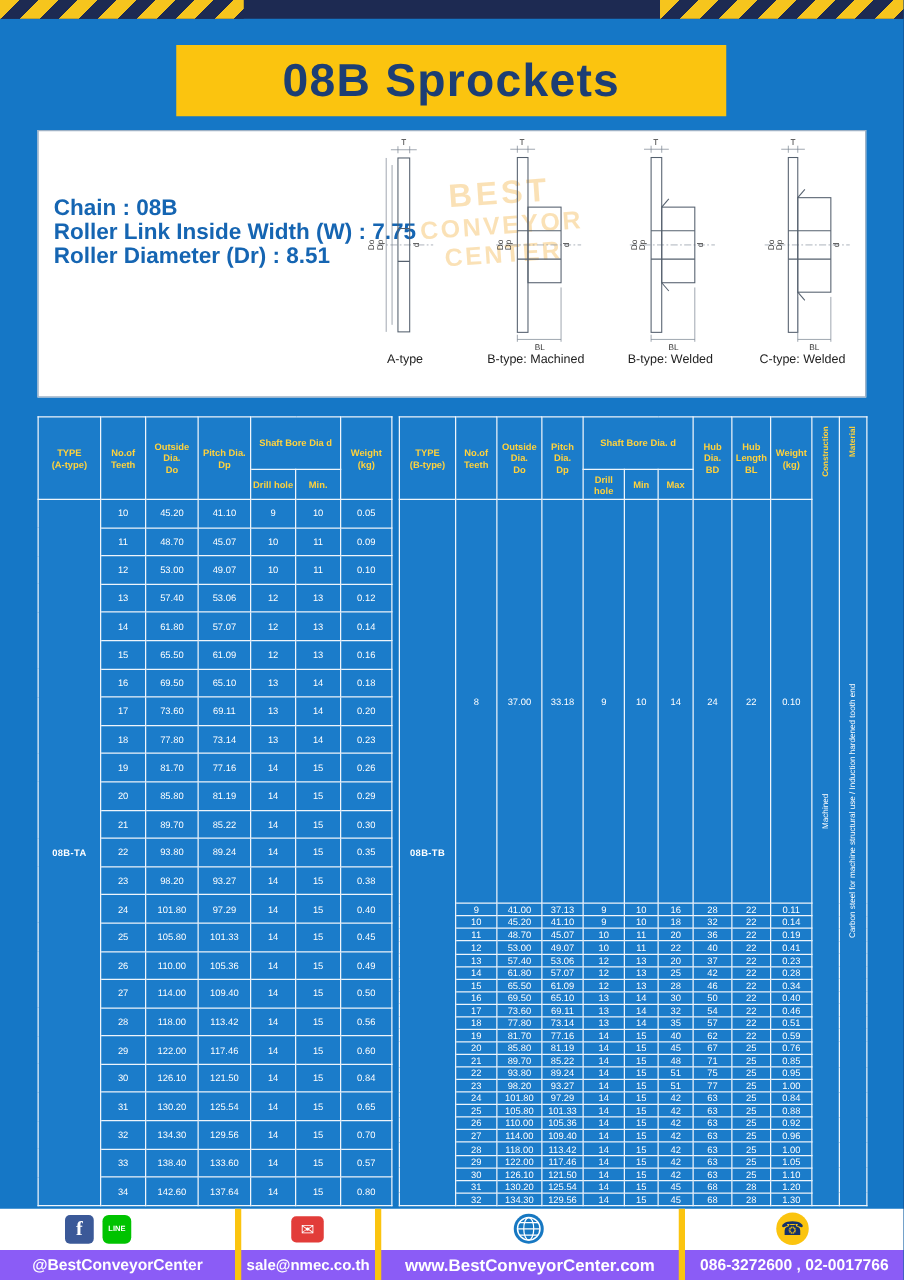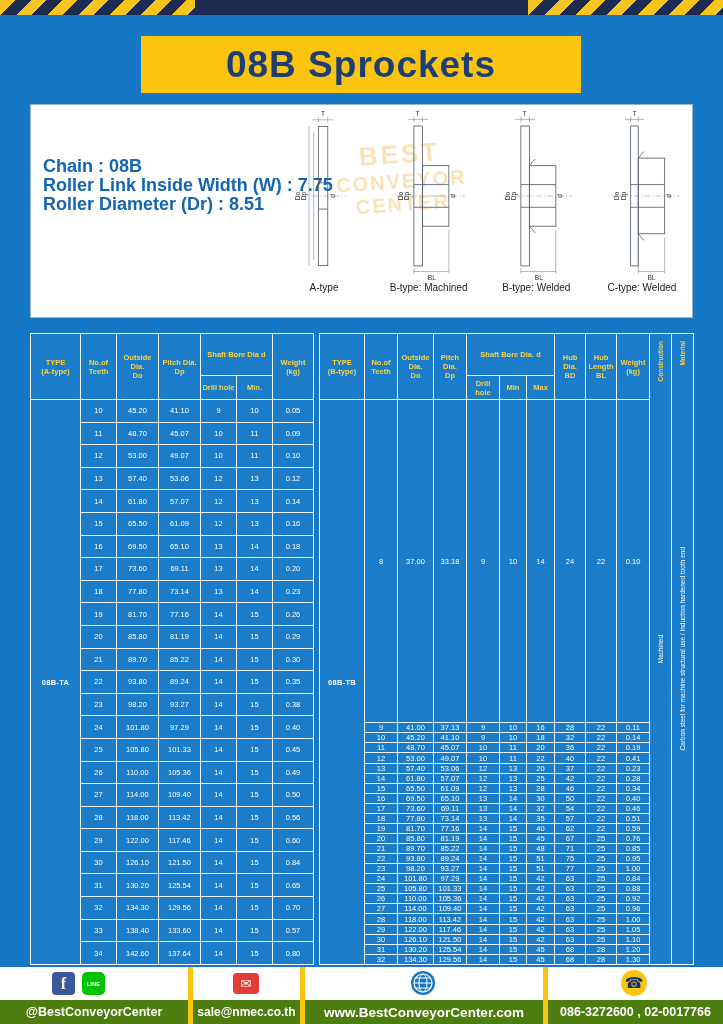--- a/index.html
+++ b/index.html
@@ -53,21 +53,21 @@
   .vfull { position:relative; height:626px; width:100%; }
   .vert { writing-mode:vertical-rl; transform:rotate(180deg); display:inline-block; }
   .vtop { position:absolute; top:5px; left:0; right:0; text-align:center; }
   .vtop span { color:#ffd23c; font-weight:bold; font-size:6.5px; }
   .vmid { position:absolute; top:0; bottom:0; left:0; right:0; display:flex; align-items:center; justify-content:center; }
   .vmid span { color:#ffffff; font-size:6.5px; }
 
   
   .footer { position:absolute; left:0; bottom:0; width:723px; height:57px; }
   .footer-icons { position:absolute; top:0; left:0; width:723px; height:33px; background:#ffffff; }
-  .footer-bar { position:absolute; bottom:0; left:0; width:723px; height:24px; background:#4d7c0f; }
+  .footer-bar { position:absolute; bottom:0; left:0; width:723px; height:24px; background:#8b5cf6; }
   .fsec { position:absolute; top:0; height:24px; display:flex; align-items:center; justify-content:center;
     color:#ffffff; font-weight:bold; }
   .fdiv { position:absolute; top:0; width:5px; height:57px; background:#fbc40f; }
   .icon { position:absolute; display:flex; align-items:center; justify-content:center; }
   .fb-icon { left:52px; top:5px; width:23px; height:23px; background:#3b5998; border-radius:4px;
     color:#fff; font-size:16px; font-weight:bold; font-family:"Liberation Serif", serif; }
   .line-icon { left:82px; top:5px; width:23px; height:23px; background:#00c300; border-radius:5px;
     color:#fff; font-size:6px; font-weight:bold; }
   .mail-icon { left:233px; top:6px; width:26px; height:21px; background:#e23c39; border-radius:4px;
     color:#fff; font-size:13px; }

